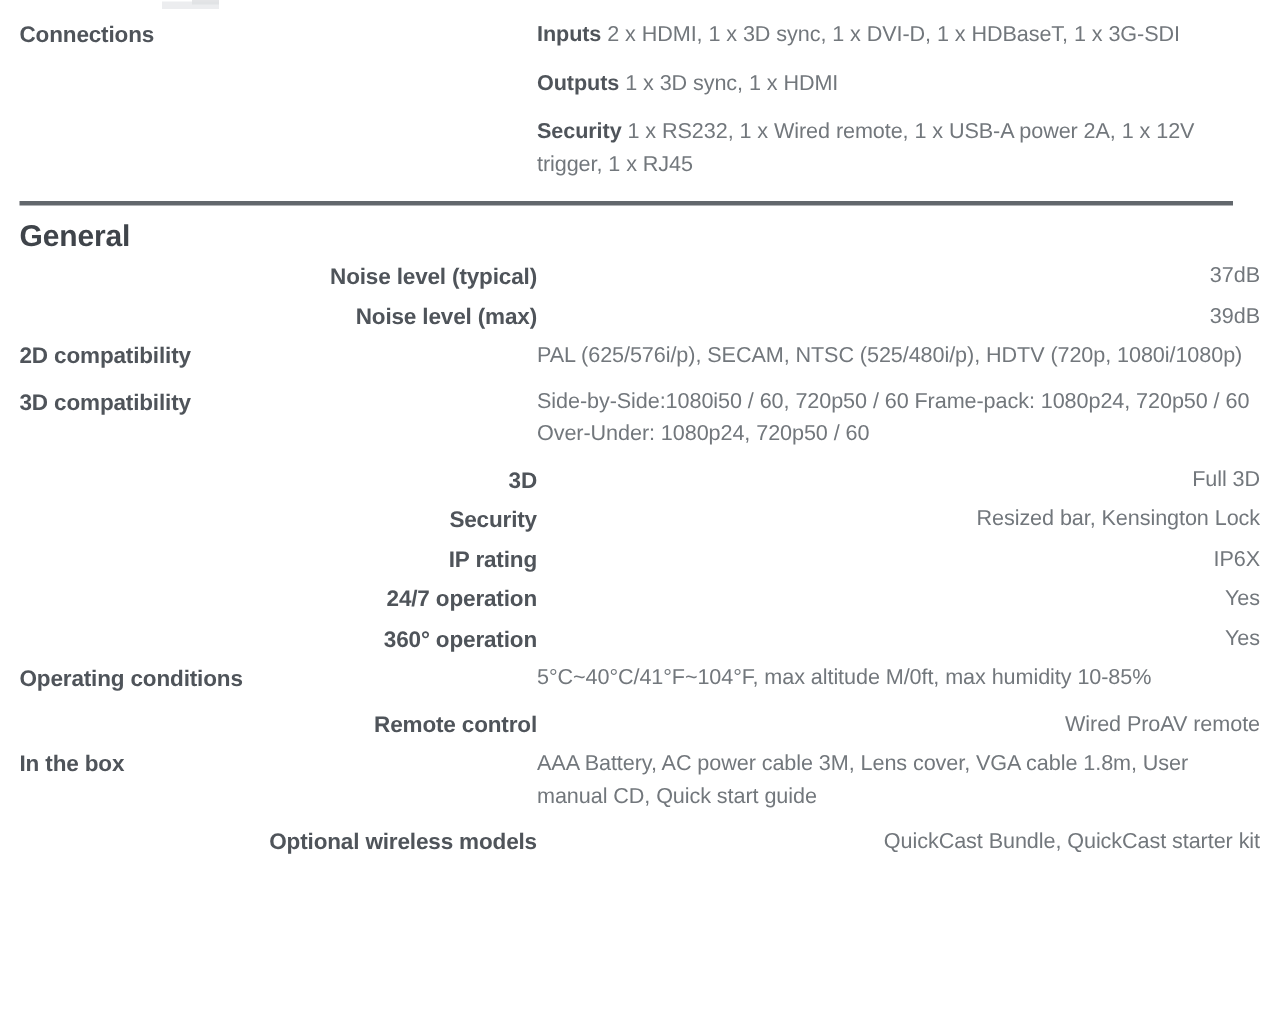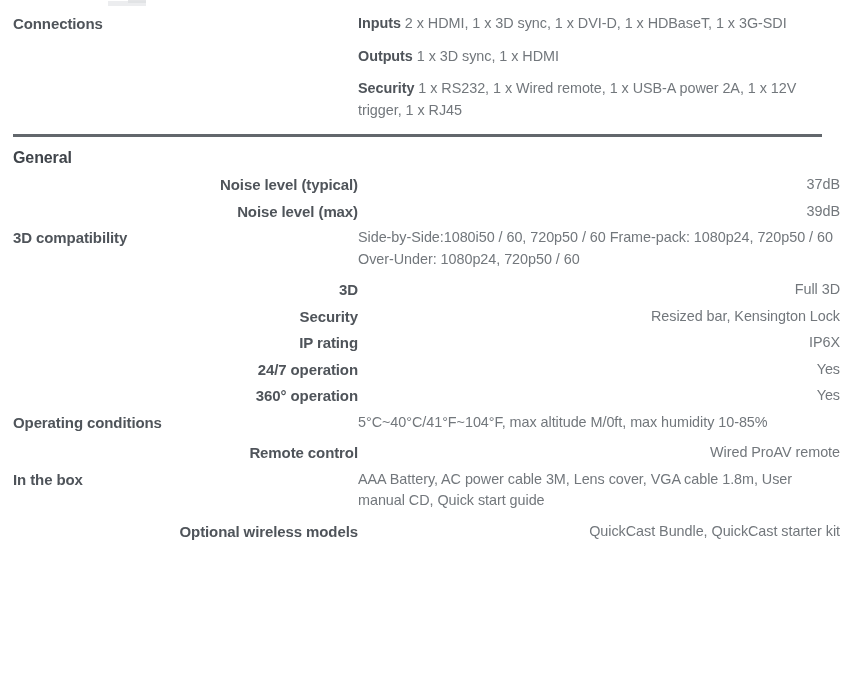--- a/index.html
+++ b/index.html
@@ -91,21 +91,21 @@
     margin: 0 12px 11px 0;
   }
   .value p:last-child { margin-bottom: 0; }
 
   
   .section-head td {
     padding-top: 9px;
     padding-bottom: 5px;
   }
   .section-head .label {
-    font-size: 16px;
+    font-size: 20px;
     line-height: 22px;
     color: #3f444a;
   }
 
   
   .rule-row td {
     padding: 0;
     height: 4px;
   }
   .rule {
@@ -159,20 +159,24 @@
         <td class="label">Noise level (typical)</td>
         <td class="value">37dB</td>
       </tr>
 
       <tr class="row tight">
         <td class="label">Noise level (max)</td>
         <td class="value">39dB</td>
       </tr>
 
 
+      <tr class="row">
+        <td class="label">2D compatibility</td>
+        <td class="value">PAL (625/576i/p), SECAM, NTSC (525/480i/p), HDTV (720p, 1080i/1080p)</td>
+      </tr>
 
       <tr class="row">
         <td class="label">3D compatibility</td>
         <td class="value">Side-by-Side:1080i50 / 60, 720p50 / 60 Frame-pack: 1080p24, 720p50 / 60 Over-Under: 1080p24, 720p50 / 60</td>
       </tr>
 
       <tr class="row tight">
         <td class="label">3D</td>
         <td class="value">Full 3D</td>
       </tr>

